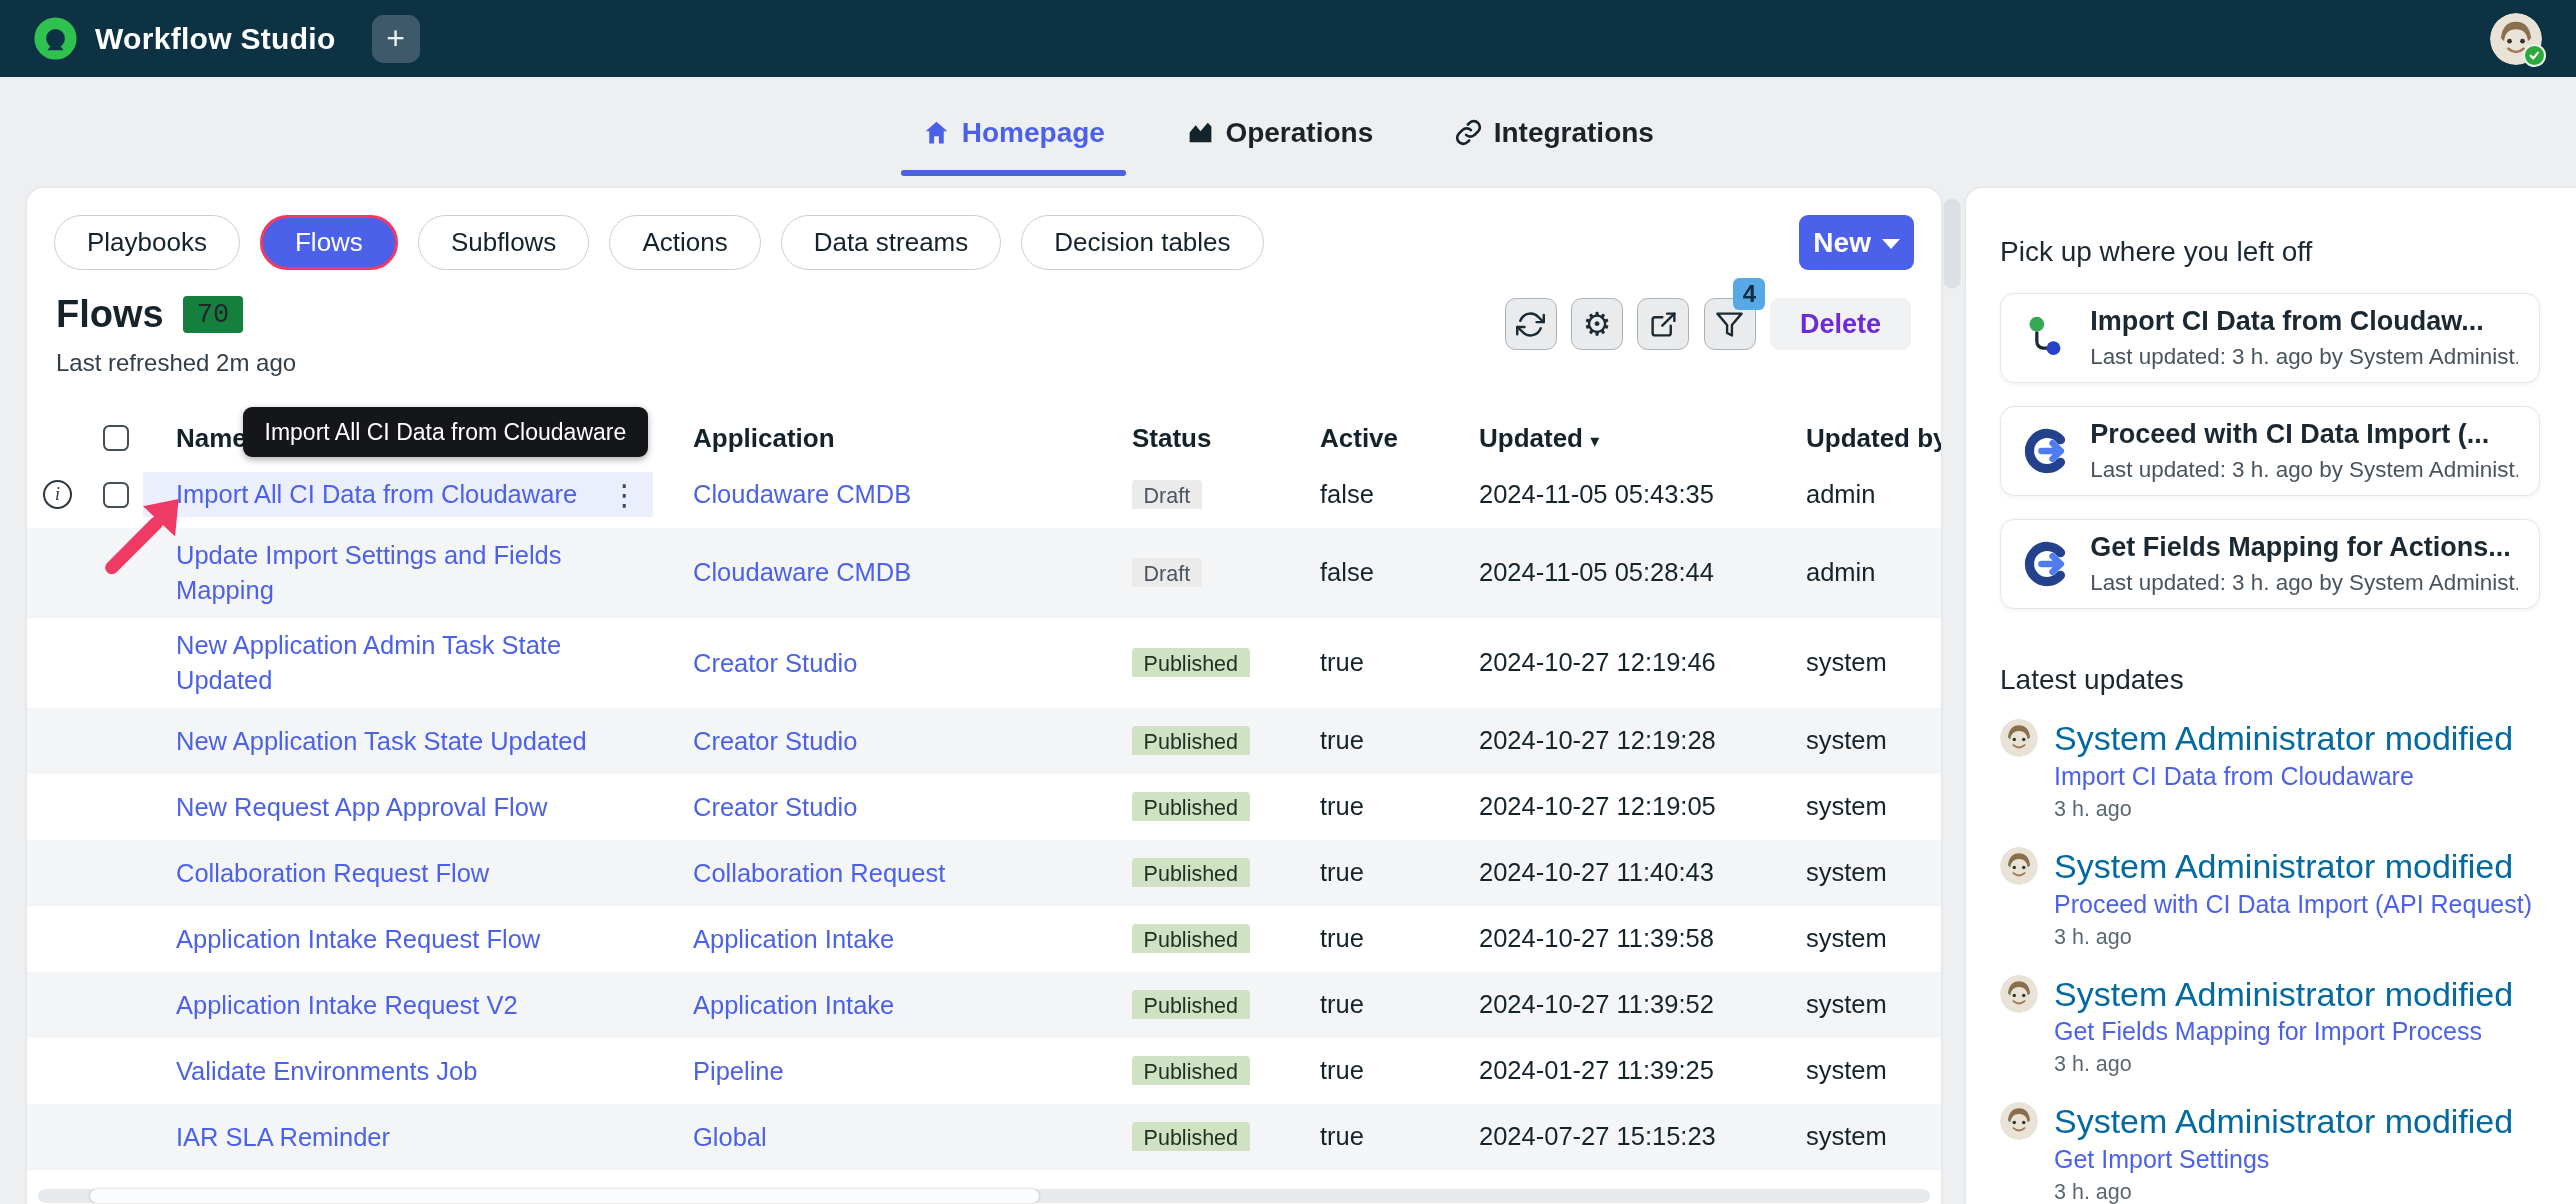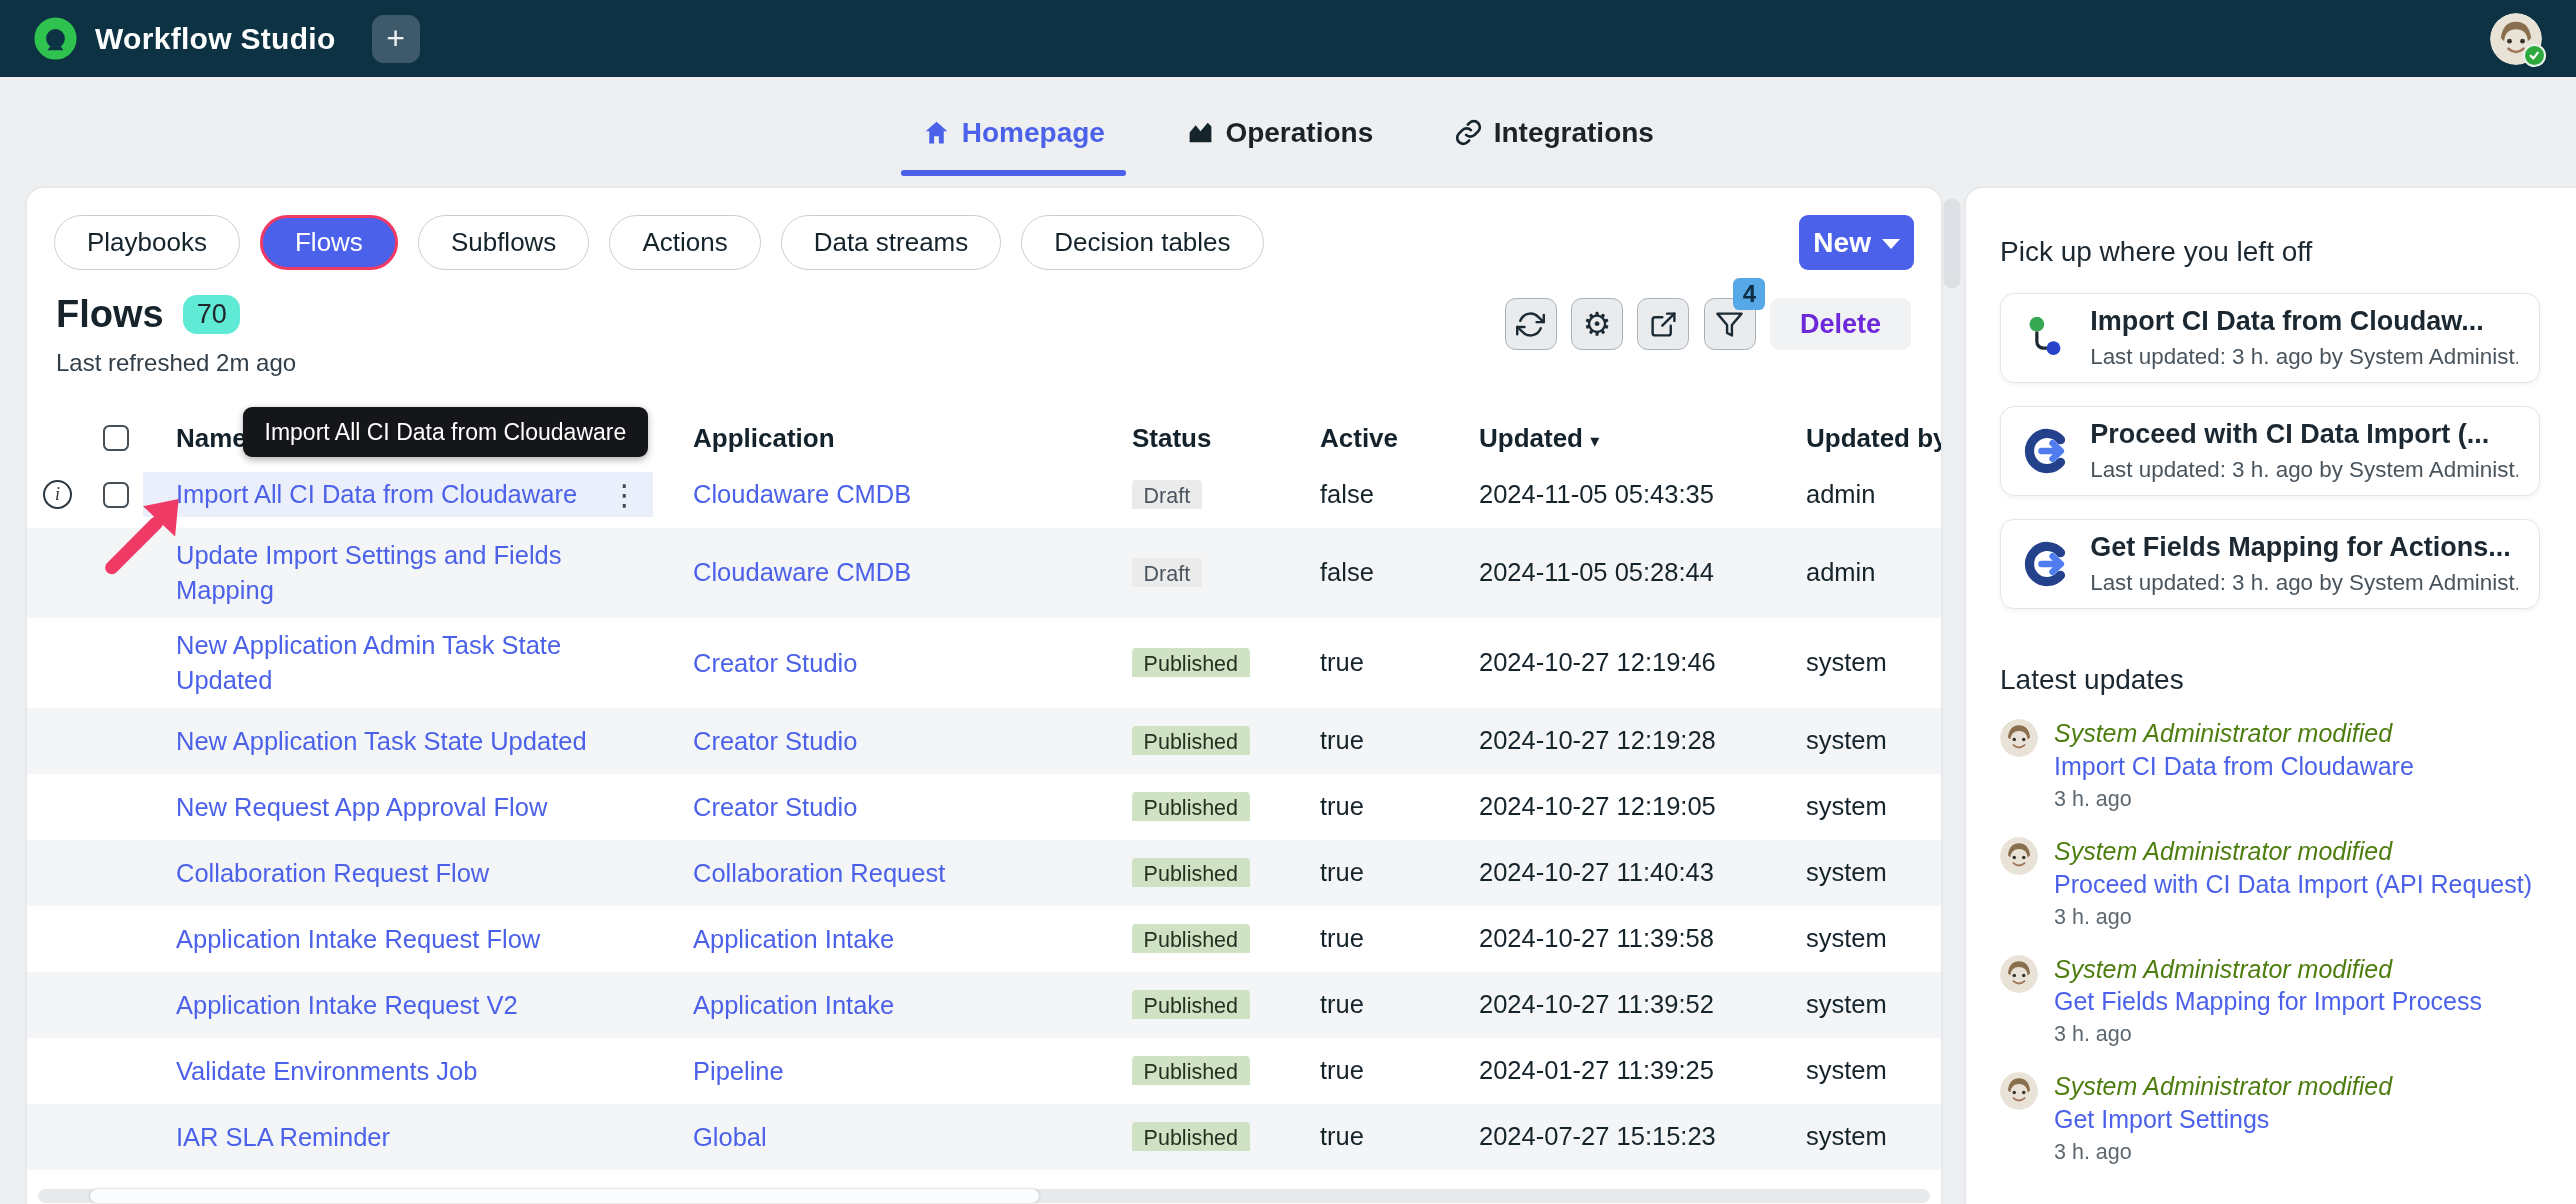--- a/index.html
+++ b/index.html
@@ -61,21 +61,21 @@
   }
   .new-btn {
     margin-left:auto; height:55px; width:115px; border-radius:9px;
     background: var(--accent,#4b61e9); color:#fff; font-size:28px; font-weight:700;
     display:flex; align-items:center; justify-content:center; gap:10.7px; cursor:pointer;
   }
   .new-btn .caret { width:0; height:0; border-left:9px solid transparent; border-right:9px solid transparent; border-top:10.7px solid #fff; margin-top:3.6px; }
   .list-head { display:flex; margin:23px 30px 0 29px; align-items:flex-start; }
   .lh-left .title-row { display:flex; align-items:center; gap:19.7px; }
   .list-title { font-size:38px; font-weight:600; color:#16232b; }
-  .count-badge { background:#5eead4; color:#20262c; font-size:27px; border-radius:14px; padding:3.6px 13.4px; }
+  .count-badge { background:#15803d; color:#20262c; font-size:27px; border-radius:4px; padding:3.6px 13.4px;font-family:Liberation Mono, monospace; }
   .refreshed { font-size:24px; color:#323e47; margin-top:12.5px; }
   .toolbar { margin-left:auto; display:flex; gap:14.3px; align-items:flex-start; padding-top:5.4px; }
   .tool-btn {
     width:52px; height:52px; border-radius:10.7px; background:#e9ebed; border:1.8px solid #a8b0b8;
     display:flex; align-items:center; justify-content:center; cursor:pointer; position:relative;
   }
   .tool-btn svg { width:29px; height:29px; }
   .gear-glyph { font-size:32px; line-height:1; color:#1b2a33; font-family:"DejaVu Sans", sans-serif; }
   .filter-badge {
     position:absolute; top:-21.5px; right:-10.7px; min-width:32px; height:32px; border-radius:6.3px;
@@ -129,21 +129,21 @@
     box-shadow:0 1.8px 5.4px rgba(0,0,0,.05); cursor:pointer;
   }
   .card svg { width:48px; height:48px; flex:0 0 48px; }
   .card-text { min-width:0; }
   .card-title { font-size:27px; font-weight:700; color:#1b2831; white-space:nowrap; overflow:hidden; }
   .card-sub { font-size:22.4px; color:#49545d; margin-top:6.3px; white-space:nowrap; overflow:hidden; }
   .updates-title { font-size:28px; color:#1b2831; font-weight:400; margin-top:55px; }
   .updates { margin-top:23px; display:flex; flex-direction:column; gap:25px; }
   .update-item { display:flex; gap:16px; }
   .update-item .face { width:38px; height:38px; border-radius:50%; overflow:hidden; flex:0 0 38px; }
-  .u-actor { font-size:25px; color:#4d7c0f;font-style:italic; }
+  .u-actor { font-size:34px; color:#0369a1; }
   .u-target { font-size:25px; color: var(--accent,#4b61e9); line-height:1.28; margin-top:1.8px; max-width:501px; cursor:pointer; }
   .u-time { font-size:21.5px; color:#5c6770; margin-top:5px; }
   
   .tooltip {
     position:absolute; left:243px; top:407px; z-index:30;
     background:#141619; color:#fff; font-size:23px; padding:11.6px 21.5px; border-radius:9px;
     white-space:nowrap; box-shadow:0 2.7px 7.2px rgba(0,0,0,.3);
   }
   .annot-arrow { position:absolute; left:85px; top:483px; width:116px; height:98px; z-index:40; pointer-events:none; }
 </style>

